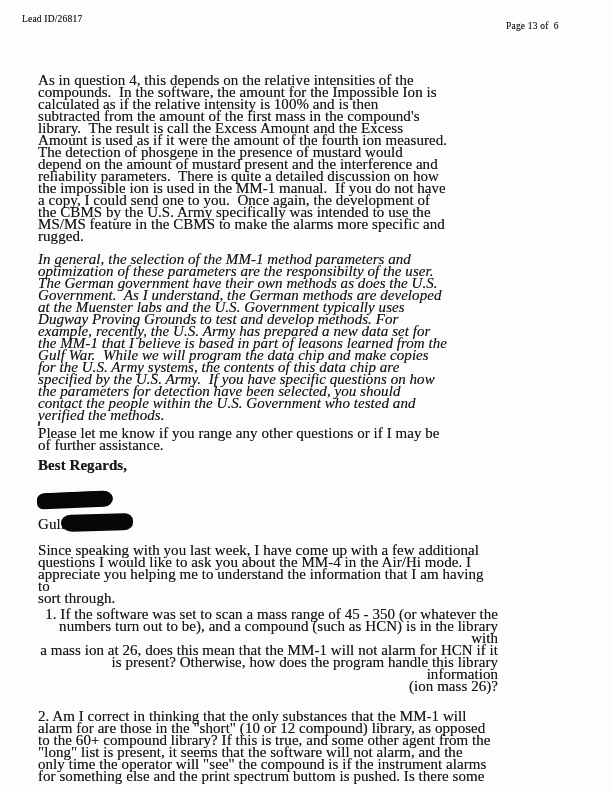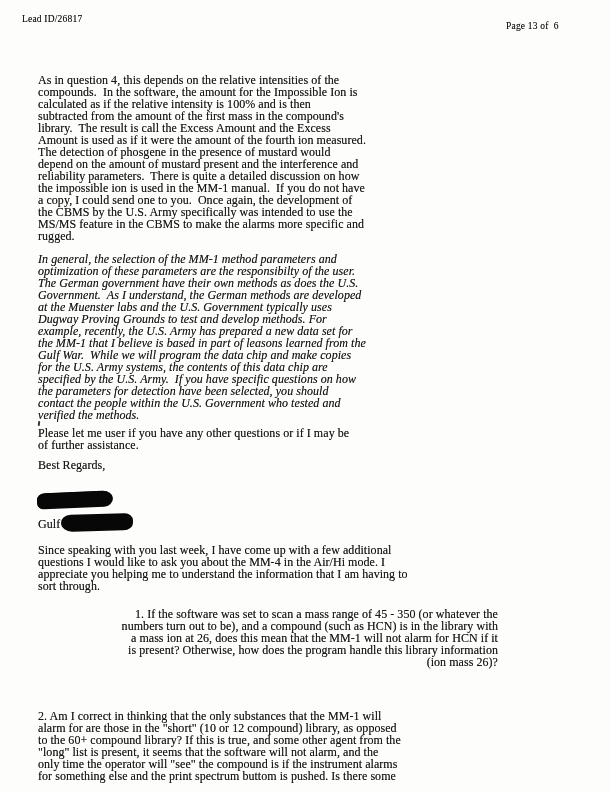--- a/index.html
+++ b/index.html
@@ -19,29 +19,29 @@
     font-size: 9.5px;
     letter-spacing: 0.2px;
     white-space: pre;
   }
   .hdr-left  { left: 22px; top: 14px; font-family: Liberation Serif, serif; }
   .hdr-right { left: 506px; top: 21px; }
   .para {
     position: absolute;
     left: 38px;
     width: 460px;
-    font-size: 12px;
+    font-size: 15px;
     line-height: 12px;
     white-space: pre-wrap;
     letter-spacing: 0.05px;
   }
   .p-reply-1   { top: 74px; }
   .p-reply-2   { top: 253px; font-style: italic; }
   .p-reply-3   { top: 427px; }
-  .p-signoff   { top: 459px; }
+  .p-signoff   { top: 459px; font-weight: bold; }
   .p-salute    { top: 518px; width: 40px; }
   .p-intro     { top: 544px; }
   .p-q1        { top: 608px; text-align: right; }
   .p-q2        { top: 710px; }
   .redaction {
     position: absolute;
     background: #070707;
   }
   .blob-signature {
     left: 37px; top: 492px;
@@ -99,21 +99,21 @@
 the MM-1 that I believe is based in part of leasons learned from the
 Gulf War.  While we will program the data chip and make copies
 for the U.S. Army systems, the contents of this data chip are
 specified by the U.S. Army.  If you have specific questions on how
 the parameters for detection have been selected, you should
 contact the people within the U.S. Government who tested and
 verified the methods.</div>
 
   <div class="artifact-tick"></div>
 
-  <div class="para p-reply-3">Please let me user if you have any other questions or if I may be
+  <div class="para p-reply-3">Please let me know if you range any other questions or if I may be
 of further assistance.</div>
 
   <div class="para p-signoff">Best Regards,</div>
 
   <div class="redaction blob-signature"></div>
 
   <div class="para p-salute">Gulf</div>
 
   <div class="redaction blob-name"></div>
 

